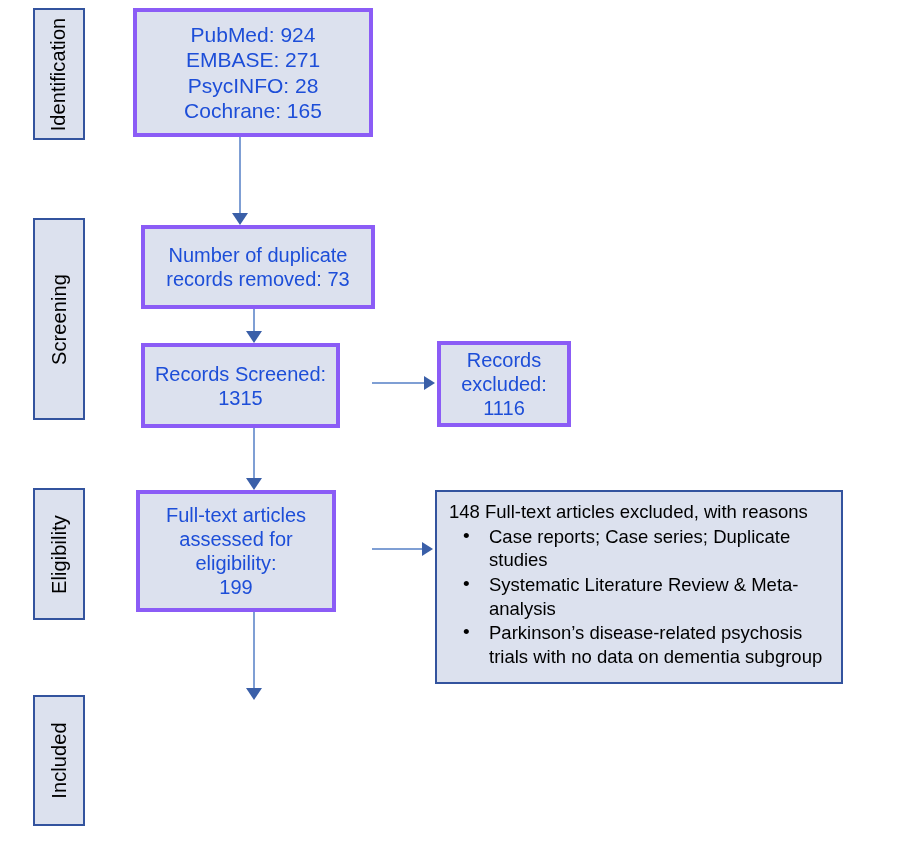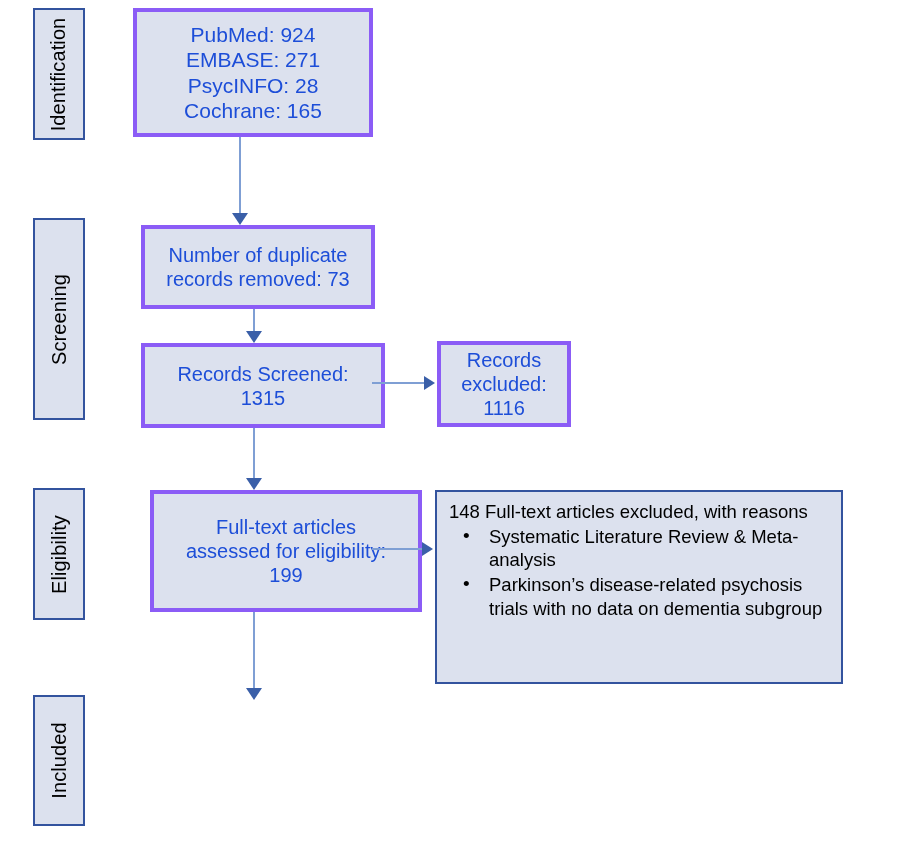--- a/index.html
+++ b/index.html
@@ -67,31 +67,30 @@
     left: 133px; top: 8px; width: 240px; height: 129px;
     font-size: 21px;
   }
   #box-sources .txt { text-align: center; }
 
   #box-duplicates {
     left: 141px; top: 225px; width: 234px; height: 84px;
     font-size: 20px;
   }
   #box-screened {
-    left: 141px; top: 343px; width: 244px; height: 85px;
+    left: 141px; top: 343px; width: 199px; height: 85px;
     font-size: 20px;
   }
   #box-excluded-records {
     left: 437px; top: 341px; width: 134px; height: 86px;
     font-size: 20px;
   }
   #box-fulltext {
-    left: 136px; top: 490px; width: 272px; height: 122px;
-    font-size: 20px;
-    margin-left: 14px;
+    left: 136px; top: 490px; width: 200px; height: 122px;
+    font-size: 20px;
   }
   #box-included {
     left: 143px; top: 700px; width: 225px; height: 128px;
     font-size: 20px;
   }
 
   
   #box-reasons {
     position: absolute;
     box-sizing: border-box;
@@ -211,20 +210,21 @@
   <div class="box" id="box-fulltext">
     <span class="txt">Full-text articles
 assessed for eligibility:
 199</span>
   </div>
 
 
   <div id="box-reasons">
     <div class="reasons-head">148 Full-text articles excluded, with reasons</div>
     <ul>
+      <li>Case reports; Case series; Duplicate studies</li>
       <li>Systematic Literature Review &amp; Meta-analysis</li>
       <li>Parkinson’s disease-related psychosis trials with no data on dementia subgroup</li>
     </ul>
   </div>
 
   <div class="vline" id="conn1-line"></div>
   <div class="arrow-down" id="conn1-head"></div>
 
   <div class="vline" id="conn2-line"></div>
   <div class="arrow-down" id="conn2-head"></div>

